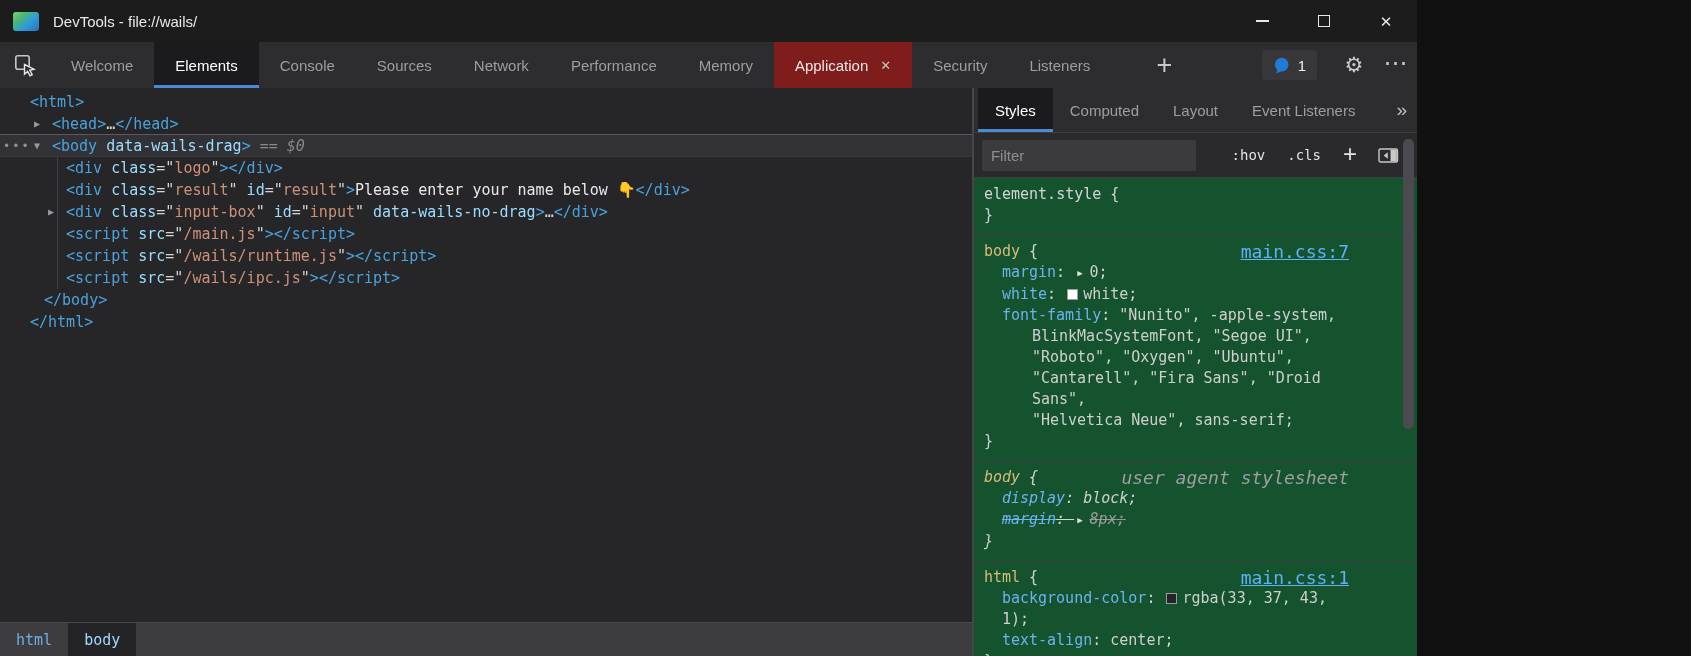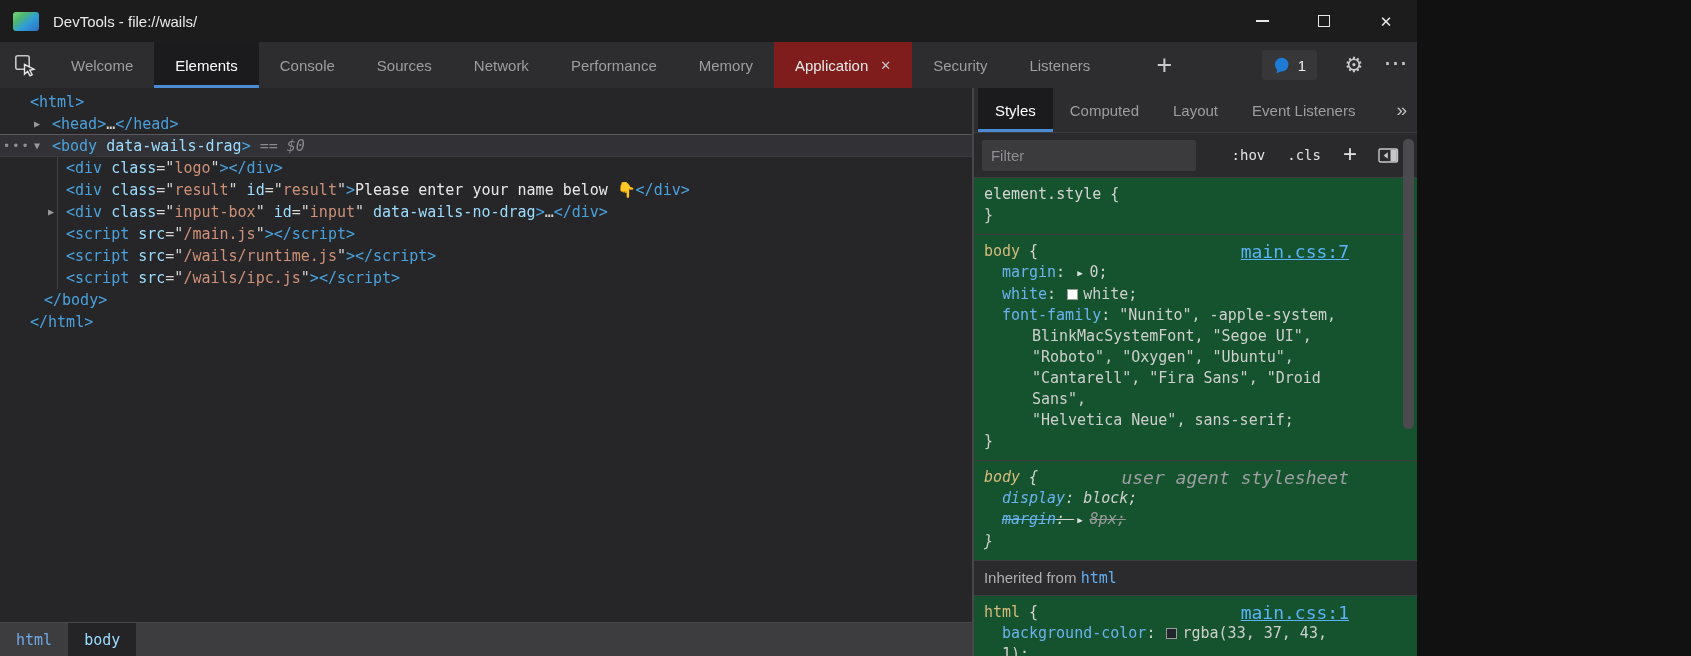--- a/index.html
+++ b/index.html
@@ -246,21 +246,20 @@
             <div class="line wrap">"Cantarell", "Fira Sans", "Droid Sans",</div>
             <div class="line wrap">"Helvetica Neue", sans-serif;</div>
             <div class="line">}</div>
           </div>
           <div class="sec ua">
             <div class="line sel-row"><span class="sel">body</span><span class="brace"> {</span><span class="src uatext">user agent stylesheet</span></div>
             <div class="line prop"><span class="pname">display</span><span class="pcolon">: </span><span class="pval">block</span><span class="pcolon">;</span></div>
             <div class="line prop"><span class="pname struck">margin</span><span class="pcolon struck">: </span><span class="exp">▶</span><span class="pval struck dim">8px</span><span class="pcolon struck dim">;</span></div>
             <div class="line">}</div>
           </div>
-          <div class="sec-header"><span>Inherited from </span><span class="hlink">html</span></div>
           <div class="sec">
             <div class="line sel-row"><span class="sel">html</span><span class="brace"> {</span><span class="src"><a href="#">main.css:1</a></span></div>
             <div class="line prop"><span class="pname">background-color</span><span class="pcolon">: </span><span class="swatch" style="background: rgb(33, 37, 43);"></span><span class="pval">rgba(33, 37, 43, 1)</span><span class="pcolon">;</span></div>
             <div class="line prop"><span class="pname">text-align</span><span class="pcolon">: </span><span class="pval">center</span><span class="pcolon">;</span></div>
             <div class="line">}</div>
           </div>
         </div>
       <div class="vscroll"></div>
     </div>
 

